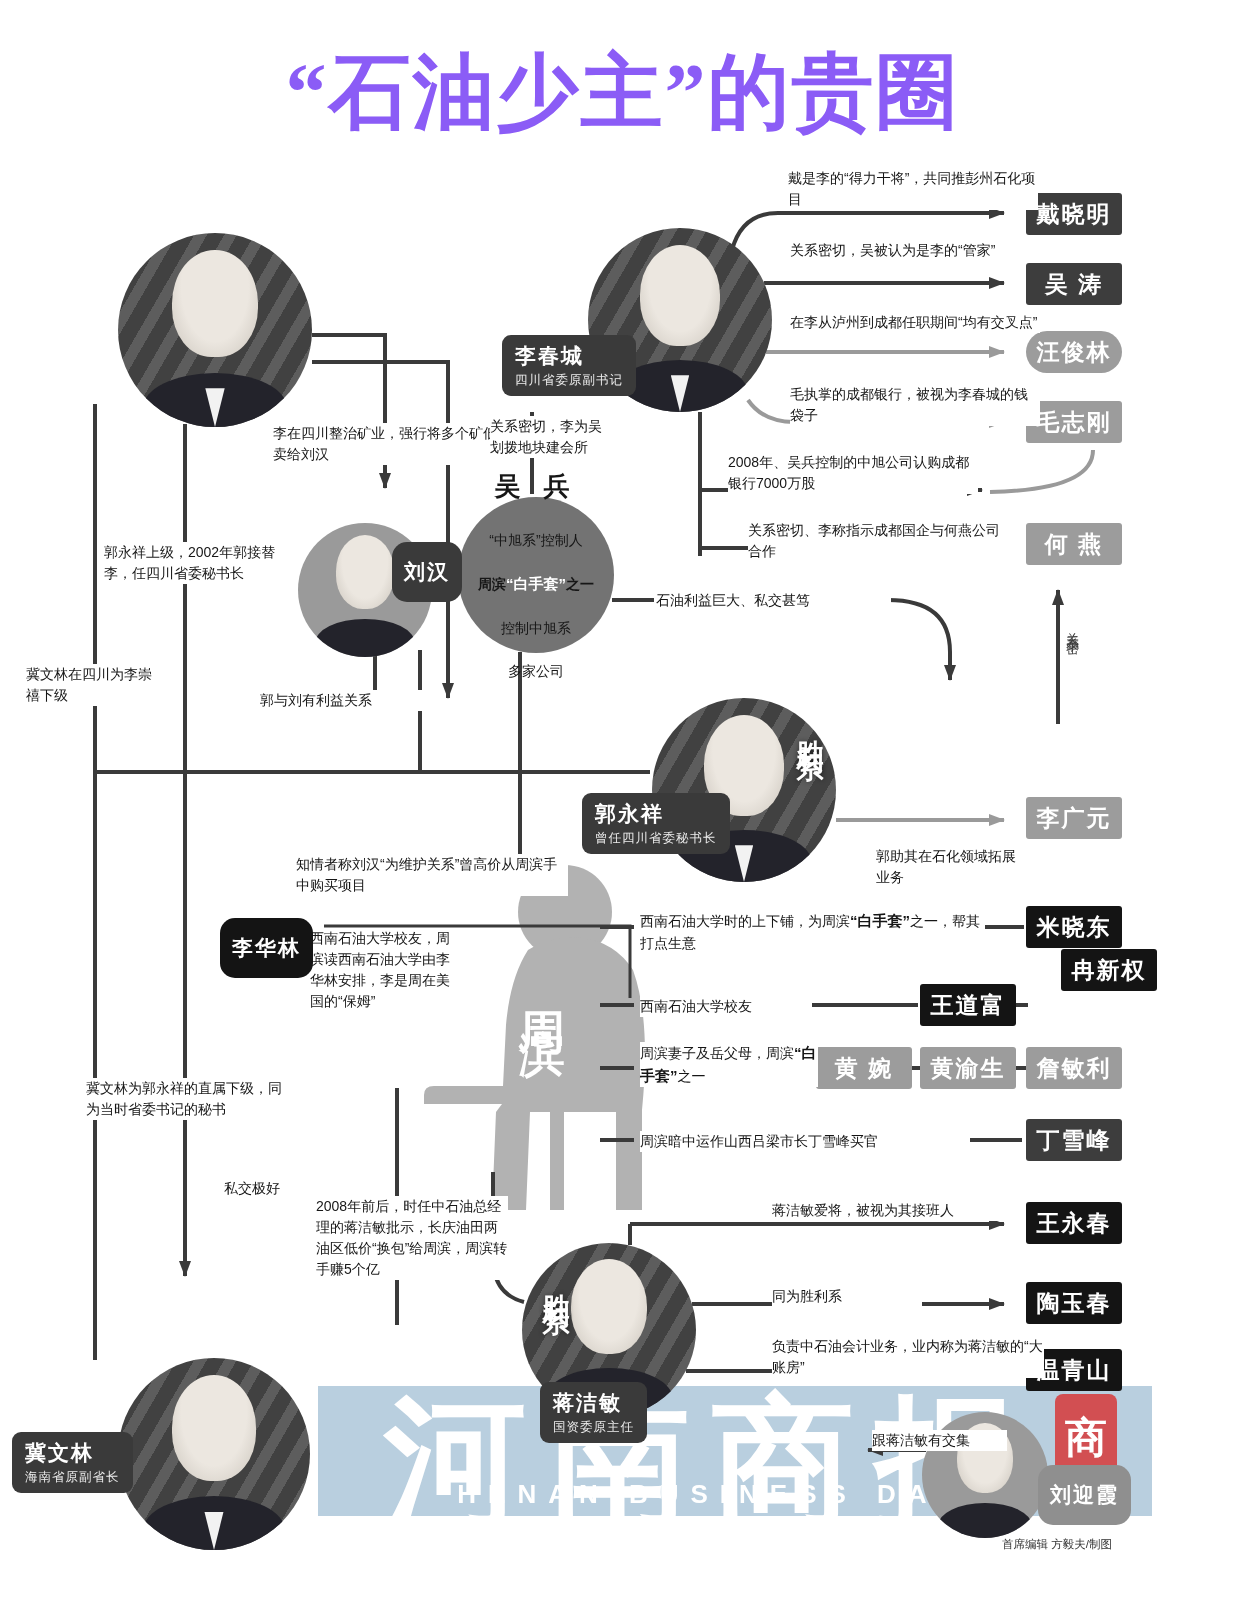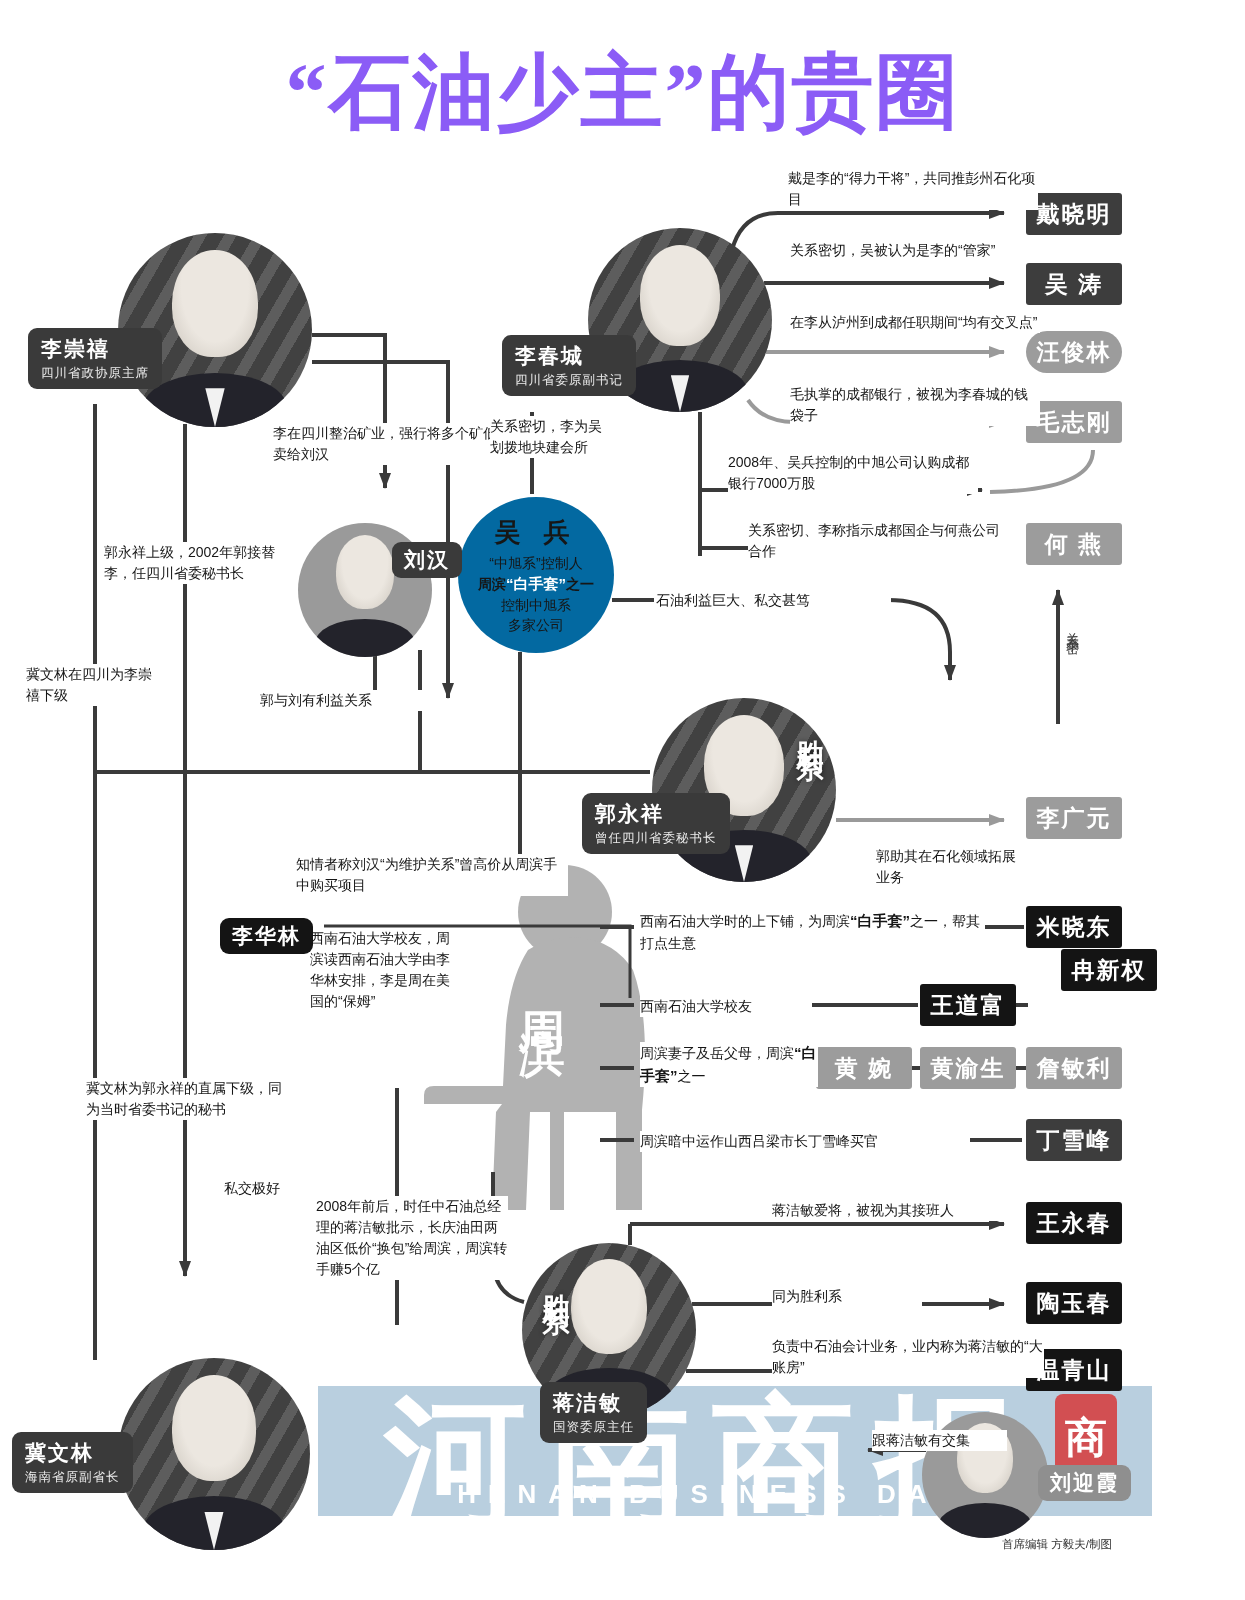--- a/index.html
+++ b/index.html
@@ -13,34 +13,34 @@
   .note b{font-size:15px;}
   .vnote{position:absolute;writing-mode:vertical-rl;font-size:13px;letter-spacing:3px;color:#3a3a3a;z-index:5;}
   .pbox{position:absolute;width:96px;height:42px;display:flex;align-items:center;justify-content:center;
         color:#fff;font-size:23px;font-weight:bold;letter-spacing:2px;border-radius:3px;z-index:5;}
   .pbox.dark{background:#3d3d3d;}
   .pbox.black{background:#141414;}
   .pbox.gray{background:#9c9c9c;}
   .namecard{position:absolute;background:#3a3a3a;color:#fff;border-radius:9px;padding:7px 13px;z-index:6;}
   .namecard .nm{font-size:21px;font-weight:bold;letter-spacing:2px;}
   .namecard .rl{font-size:12.5px;margin-top:2px;color:#ececec;letter-spacing:1px;}
-  .namecard.small{padding:4px 12px;}
+  .namecard.small{padding:16px 12px;border-radius:15px;}
   .namecard.graycard{background:#8f8f8f;}
   .photo{position:absolute;border-radius:50%;overflow:hidden;z-index:4;
          background:repeating-linear-gradient(120deg,#414141 0 15px,#5d5d5d 15px 26px);}
   .photo.plain{background:#9a9a9a;}
   .photo .face{position:absolute;left:28%;top:9%;width:44%;height:55%;border-radius:50% 50% 46% 46%;
          background:radial-gradient(ellipse at 50% 35%,#ece7e0 55%,#cac4bb);}
   .photo .shoulders{position:absolute;left:13%;bottom:-8%;width:74%;height:36%;background:#23232b;border-radius:50% 50% 0 0;}
   .photo .shirt{position:absolute;left:45%;bottom:0;width:10%;height:20%;background:#f2f2f2;
          clip-path:polygon(0 0,100% 0,50% 100%);}
   .vbadge{position:absolute;writing-mode:vertical-rl;color:#fff;font-weight:bold;font-size:27px;
           letter-spacing:7px;z-index:6;text-shadow:0 0 5px rgba(0,0,0,.45);}
-  .wubing{position:absolute;left:458px;top:497px;width:156px;height:156px;border-radius:50%;background:#0369a1;
-          display:flex;flex-direction:column;align-items:center;justify-content:center;text-align:center;z-index:4;color:#161616;}
+  .wubing{position:absolute;left:458px;top:497px;width:156px;height:156px;border-radius:50%;background:#737373;
+          display:flex;flex-direction:column;align-items:center;justify-content:center;text-align:center;z-index:4;color:#161616;gap:23px;}
   .wubing .wb-name{font-size:26px;font-weight:bold;letter-spacing:8px;margin-bottom:3px;}
   .wubing .wb-l{font-size:14px;line-height:1.45;}
   .wubing .wb-em{color:#fff;font-weight:bold;font-size:15px;}
   .silh{position:absolute;left:390px;top:860px;width:300px;height:350px;z-index:1;}
   .zhoubin-txt{position:absolute;left:512px;top:975px;writing-mode:vertical-rl;color:#fff;
           font-size:46px;font-weight:bold;letter-spacing:16px;z-index:5;}
   .banner{position:absolute;left:318px;top:1386px;width:834px;height:130px;background:#b9cfdf;overflow:hidden;z-index:2;}
   .banner .brand{position:absolute;left:66px;top:-18px;font-family:"Liberation Serif",serif;font-weight:bold;
           font-size:142px;letter-spacing:22px;color:#fff;white-space:nowrap;}
   .banner .seal{position:absolute;left:737px;top:8px;width:62px;height:88px;background:#d24f52;border-radius:8px;
@@ -156,24 +156,20 @@
     <div class="shirt"></div>
   </div>
   <div class="photo plain" style="left:922px;top:1412px;width:126px;height:126px;">
     <div class="face"></div>
     <div class="shoulders"></div>
   </div>
 
   <div class="vbadge" style="left:792px;top:718px;">胜利系</div>
   <div class="vbadge" style="left:538px;top:1272px;">胜利系</div>
 
-  <div class="namecard" style="left:28px;top:328px;">
-    <div class="nm">李崇禧</div>
-    <div class="rl">四川省政协原主席</div>
-  </div>
   <div class="namecard" style="left:502px;top:335px;">
     <div class="nm">李春城</div>
     <div class="rl">四川省委原副书记</div>
   </div>
   <div class="namecard small" style="left:392px;top:542px;">
     <div class="nm">刘汉</div>
   </div>
   <div class="namecard" style="left:582px;top:793px;">
     <div class="nm">郭永祥</div>
     <div class="rl">曾任四川省委秘书长</div>

